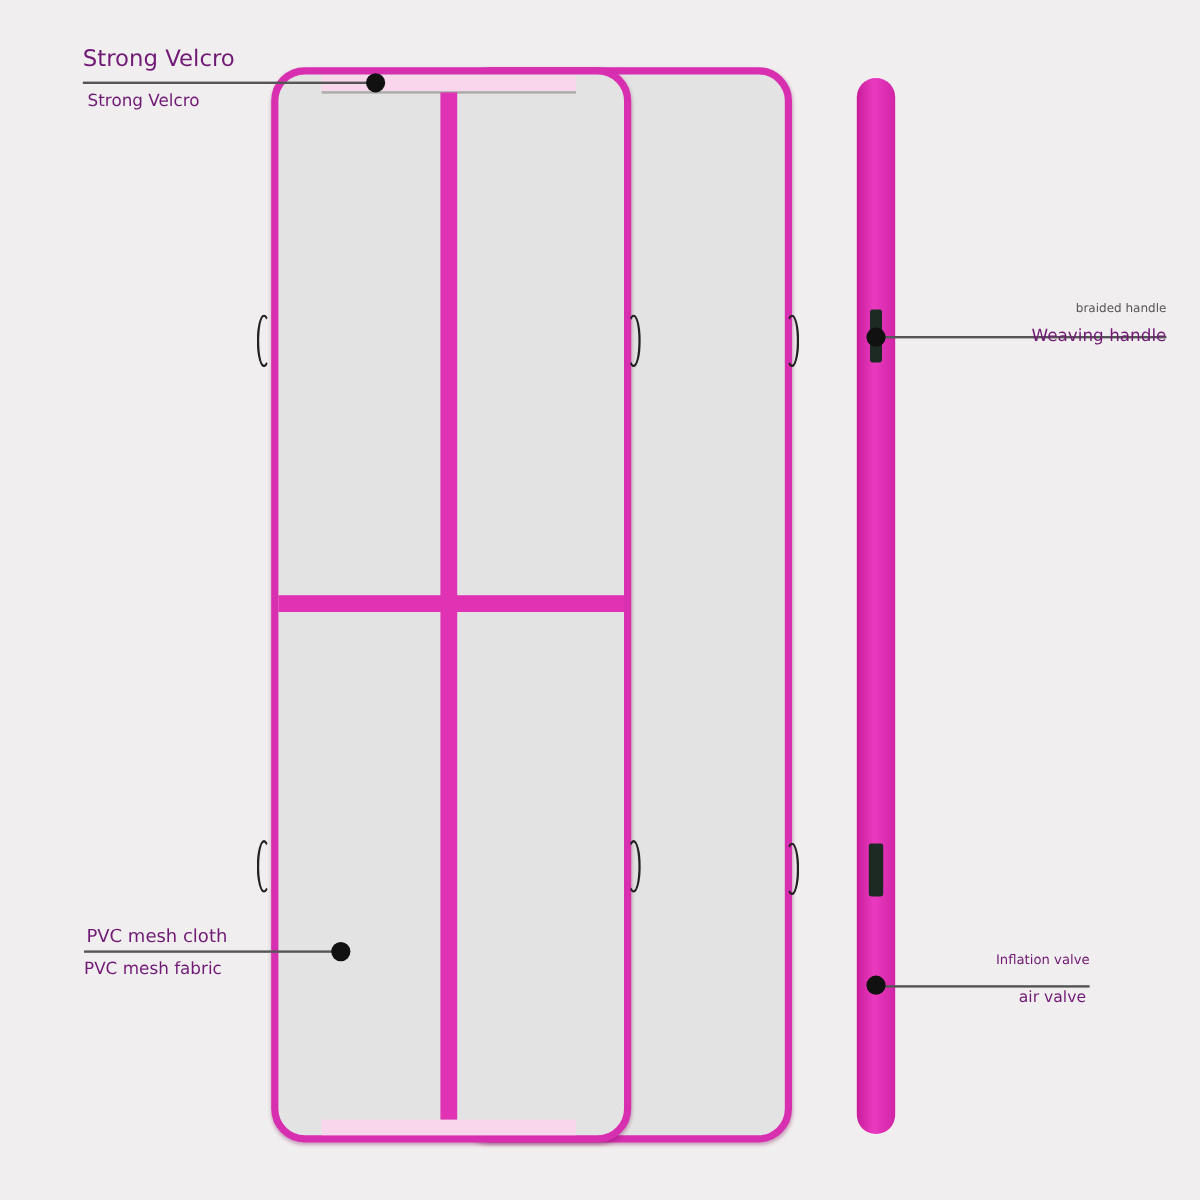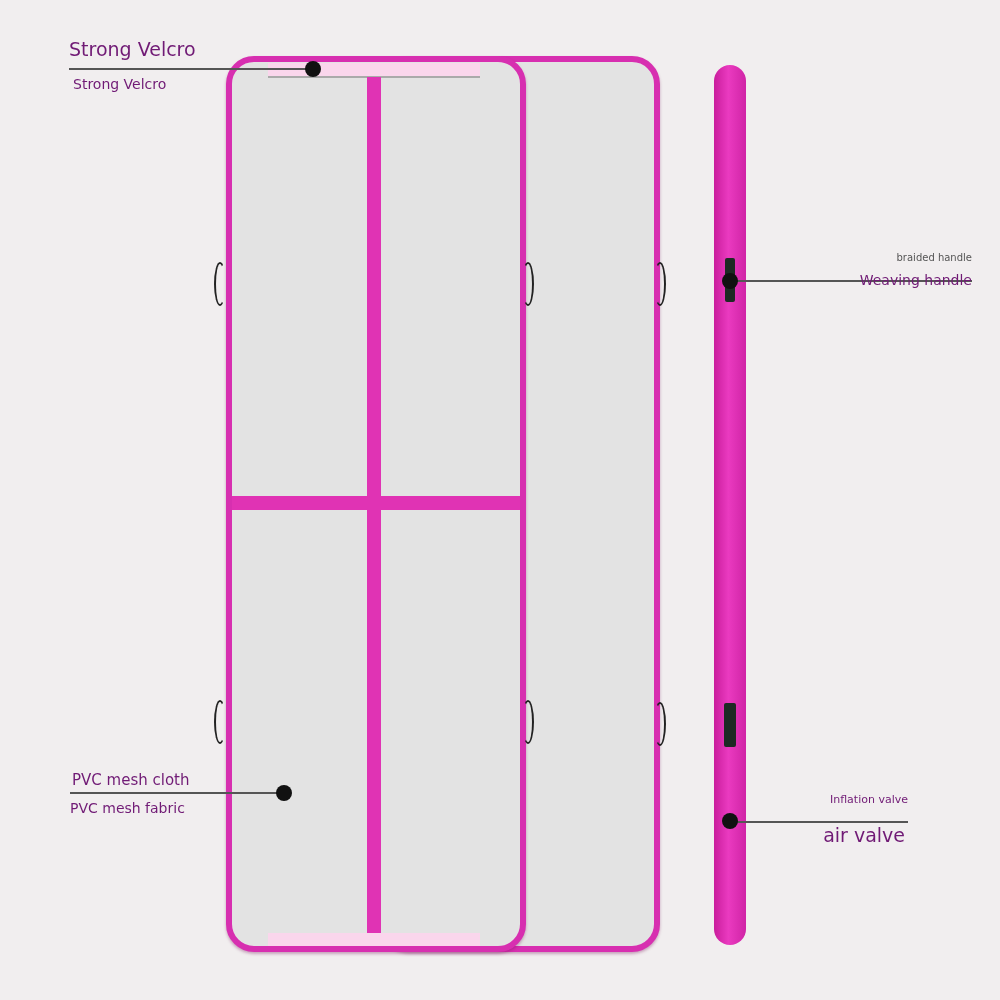--- a/index.html
+++ b/index.html
@@ -50,13 +50,13 @@
 <div class="lbl sm" style="left:70px;top:800px;">PVC mesh fabric</div>
 
 <div class="lbl sm" style="right:28px;top:252px;color:#555;font-size:10px;">braided handle</div>
 <div class="line" style="left:730px;top:280px;width:242px;"></div>
 <div class="dot" style="left:722px;top:273px;"></div>
 <div class="lbl sm" style="right:28px;top:272px;">Weaving handle</div>
 
 <div class="lbl sm" style="right:92px;top:793px;font-size:11px;">Inflation valve</div>
 <div class="line" style="left:730px;top:821px;width:178px;"></div>
 <div class="dot" style="left:722px;top:813px;"></div>
-<div class="lbl sm" style="right:95px;top:824px;font-size:19px;">air valve</div>
+<div class="lbl sm" style="right:95px;top:824px;font-size:13px;">air valve</div>
 
 </body></html>

